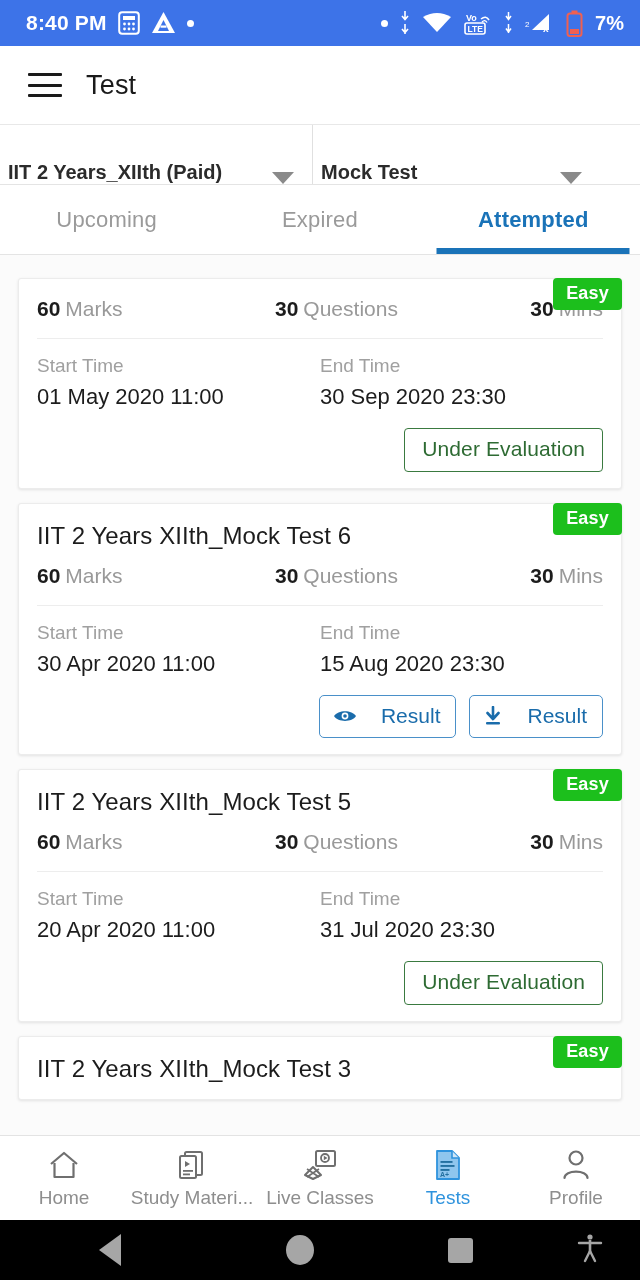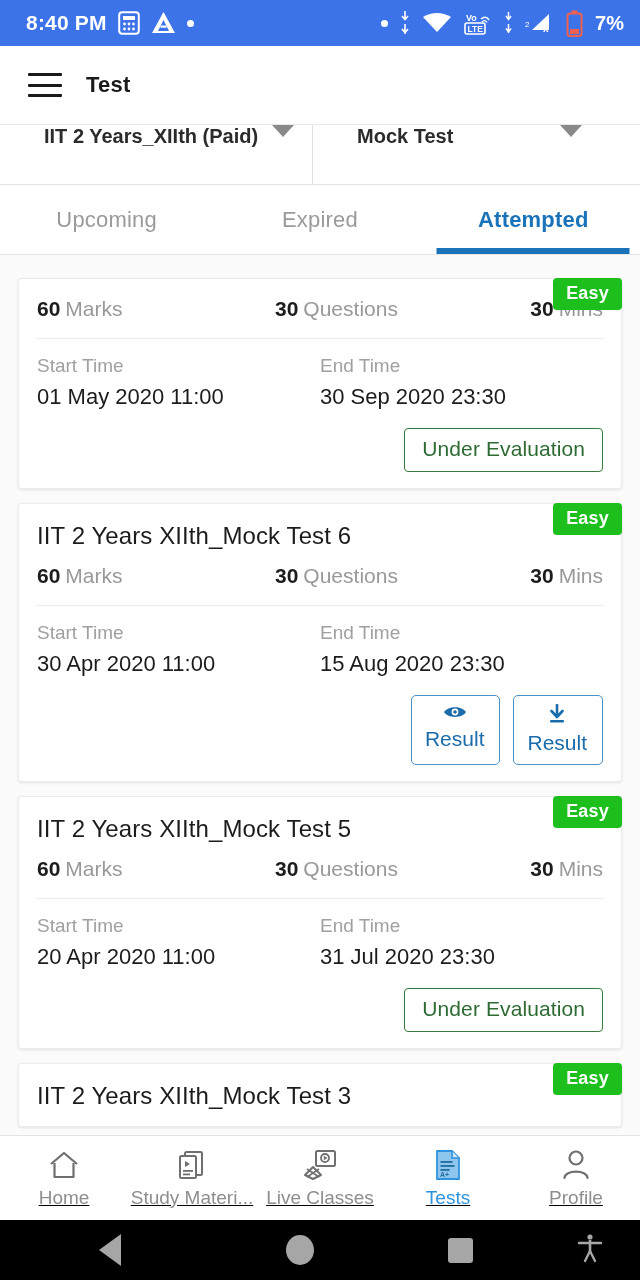--- a/index.html
+++ b/index.html
@@ -64,39 +64,39 @@
   .hamburger {
     width: 34px; height: 24px;
     display: flex; flex-direction: column; justify-content: space-between;
     cursor: pointer;
   }
   .hamburger span {
     display: block; height: 3px; width: 100%;
     background: #1a1a1a; border-radius: 1px;
   }
   .app-title {
-    font-size: 22px;
-    font-weight: bold;
+    font-size: 27px;
+    font-weight: normal;
     color: #1a1a1a;
     letter-spacing: .2px;
   }
 
   
   .filter-bar {
     height: 60px;
     background: #ffffff;
     display: flex;
     align-items: stretch;
     border-bottom: 1px solid #e4e4e4;
   }
   .filter {
     display: flex;
-    align-items: flex-start;
+    align-items: flex-end;
     justify-content: space-between;
-    padding: 0 18px 0 44px;
+    padding: 0 18px 0 8px;
     cursor: pointer;
   }
   .filter.course { width: 313px; border-right: 1px solid #e0e0e0; }
   .filter.type   { flex: 1; padding-right: 58px; }
   .filter-label {
     font-size: 20px;
     font-weight: bold;
     color: #2b2b2b;
     white-space: nowrap;
   }
@@ -240,40 +240,38 @@
 
   .btn-result {
     border: 1px solid #4a90c9;
     color: #1a6cab;
     background: #ffffff;
     font-size: 21px;
     padding: 8px 15px 9px 13px;
     border-radius: 5px;
     display: flex;
     align-items: center;
-    gap: 7px;
+    gap: 24px;
     cursor: pointer;
-    flex-direction: column;
   }
   .btn-result svg { display: block; }
 
   
   .card.partial { padding-bottom: 0; height: 64px; overflow: hidden; }
 
   
   .bottom-nav {
     position: absolute;
     left: 0; right: 0;
     bottom: 60px;
     height: 85px;
     background: #ffffff;
     border-top: 1px solid #e3e3e3;
     display: flex;
     align-items: center;
-    text-decoration: underline;
   }
   .nav-item {
     flex: 1;
     display: flex;
     flex-direction: column;
     align-items: center;
     justify-content: center;
     gap: 5px;
     cursor: pointer;
     overflow: hidden;

